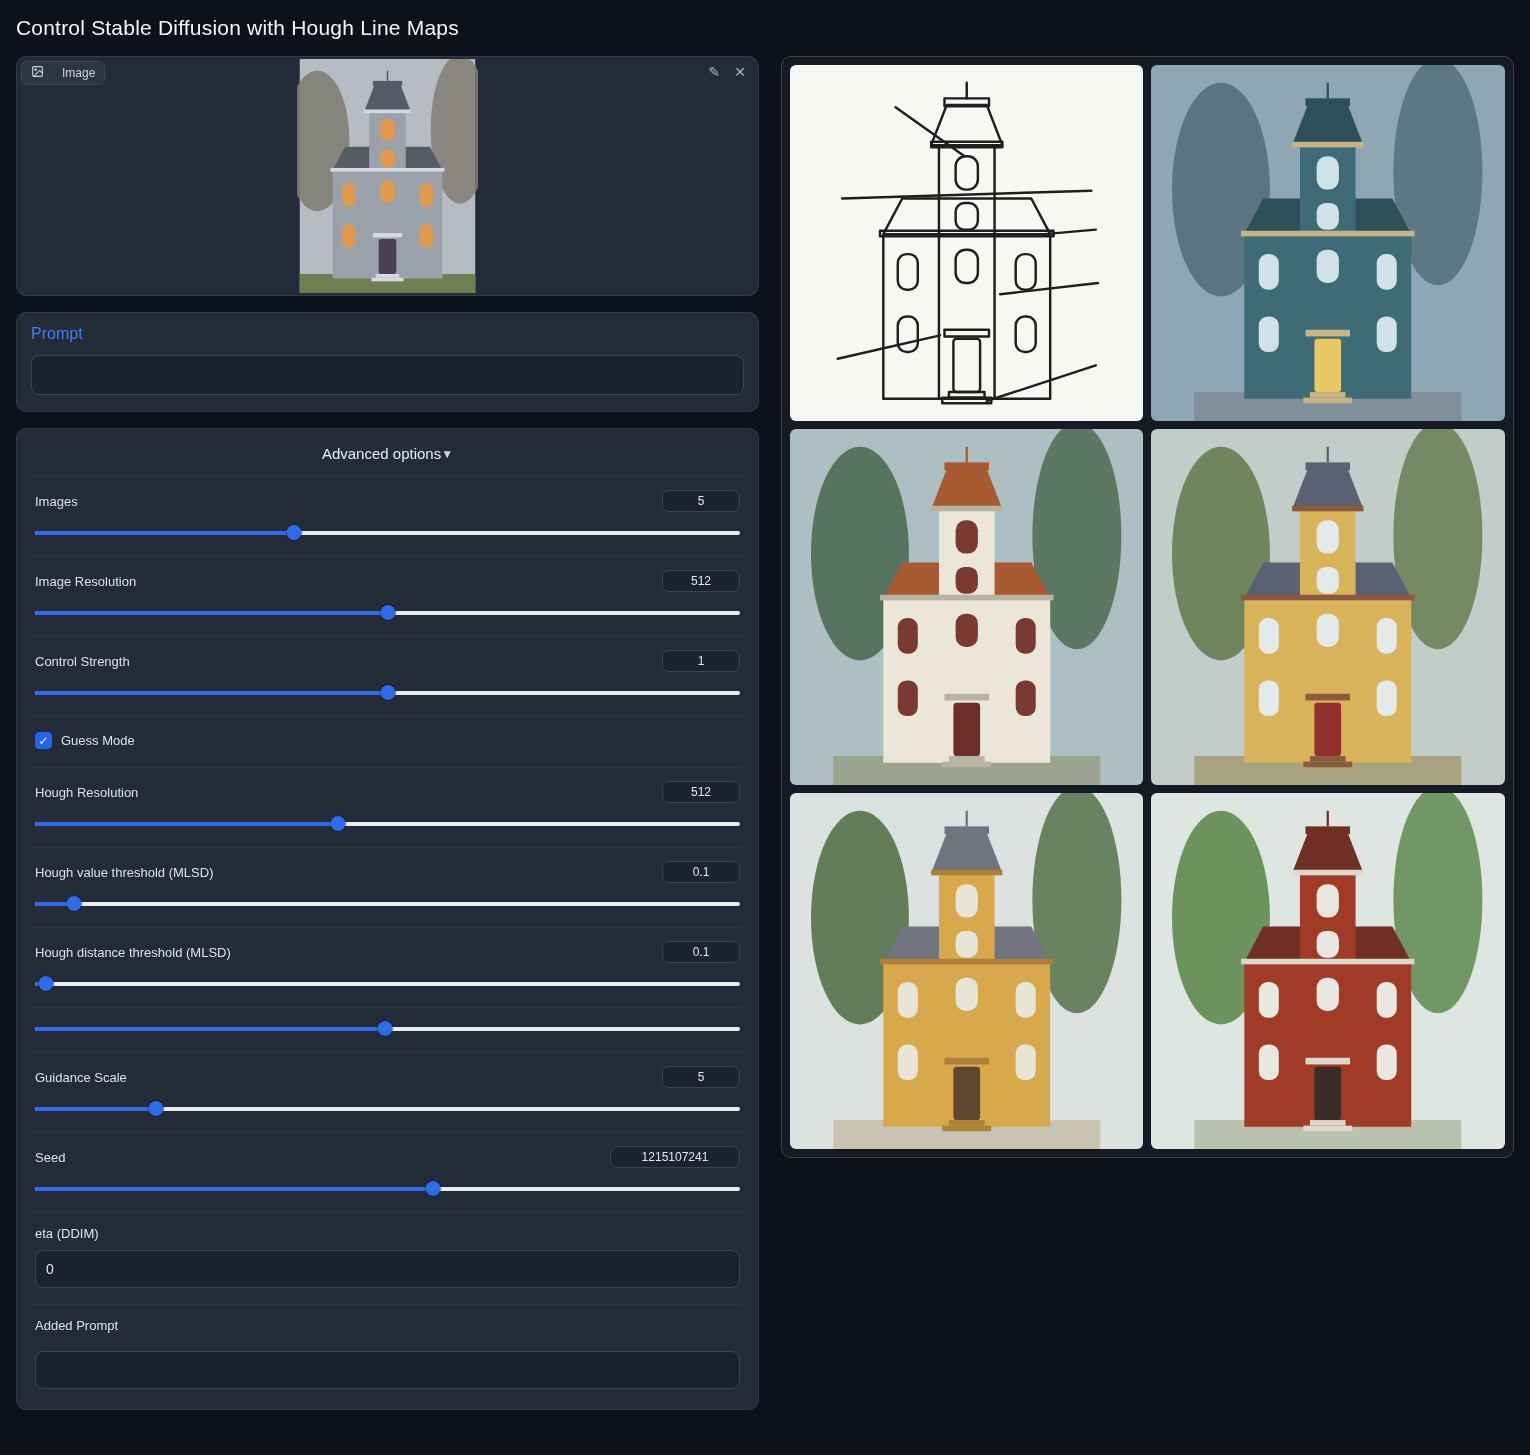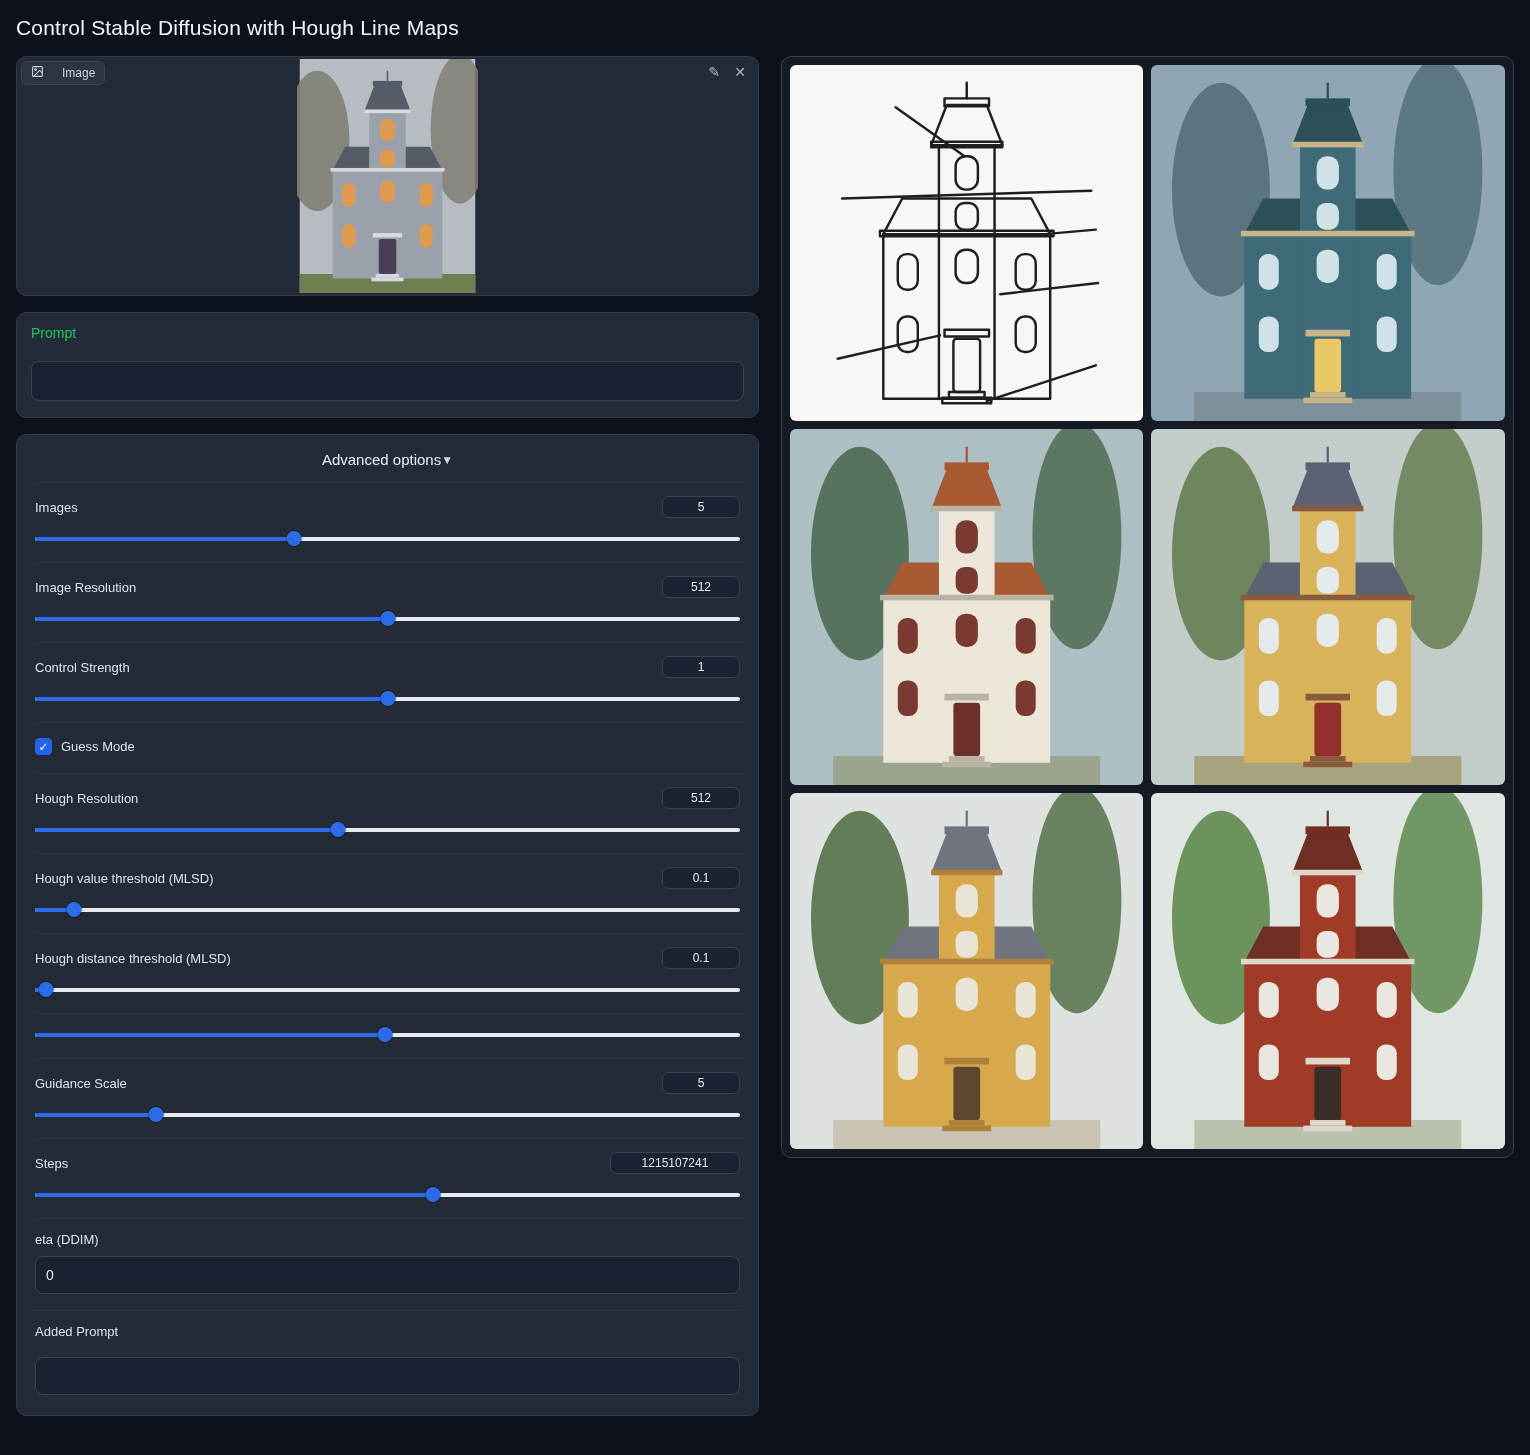--- a/index.html
+++ b/index.html
@@ -10,21 +10,21 @@
   .layout{display:flex;gap:22px;align-items:flex-start}
   .left-col{width:744px;display:flex;flex-direction:column;gap:16px}
   .block{background:#232a38;border:1px solid #333b4b;border-radius:10px;position:relative}
   .image-block{height:240px}
   .corner-label{position:absolute;top:4px;left:4px;display:flex;align-items:center;gap:18px;background:#2d3444;border:1px solid #3c4557;border-radius:6px;padding:3px 9px;font-size:12px;color:#cdd3dd;z-index:2}
   .panel-actions{position:absolute;top:8px;right:12px;display:flex;gap:14px;color:#aeb6c2;z-index:2;font-size:14px}
   .panel-actions .act{cursor:pointer;line-height:1}
   .preview{position:absolute;inset:2px;display:flex;align-items:center;justify-content:center}
   .preview-img{width:181px;height:234px}
   .prompt-block{padding:12px 14px 16px}
-  .field-label{display:block;font-size:14px;color:#22c55e;margin-bottom:20px}
+  .field-label{display:block;font-size:16px;color:#3b82f6;margin-bottom:12px}
   .textbox{width:100%;height:40px;background:#1a2130;border:1px solid #3a4354;border-radius:8px;color:#e5e7eb;font-size:14px;padding:0 10px;font-family:inherit;outline:none}
   .run{width:100%;height:38px;background:#3d4b61;border:1px solid #4a5a72;border-radius:8px;color:#eef1f5;font-size:15px;font-weight:700;cursor:pointer;font-family:inherit}
   .advanced{padding:14px 16px 4px}
   .adv-header{display:flex;justify-content:center;align-items:center;font-size:15px;color:#e8ebf0;padding:2px 2px 14px;cursor:pointer}
   .arrow{color:#cfd5de;font-size:12px}
   .ctrl-group{padding:13px 2px 16px;border-top:1px solid #2c3445}
   .ctrl-head{display:flex;justify-content:space-between;align-items:center;margin-bottom:13px}
   .ctrl-label{font-size:13px;color:#dde2ea}
   .value-box{min-width:78px;padding:3px 10px;text-align:center;background:#1b2231;border:1px solid #3a4354;border-radius:7px;font-size:12px;color:#e5e7eb;cursor:text}
   .value-box.wide{min-width:130px}
@@ -190,21 +190,21 @@
          <span class="value-box">5</span>
        </div>
        <div class="slider">
          <div class="slider-rail"></div>
          <div class="slider-fill" style="width:17.1%"></div>
          <div class="slider-handle" style="left:17.1%"></div>
        </div>
             </div>
             <div class="ctrl-group">
               <div class="ctrl-head">
-         <span class="ctrl-label">Steps</span>
+         <span class="ctrl-label">Seed</span>
          <span class="value-box wide">1215107241</span>
        </div>
        <div class="slider">
          <div class="slider-rail"></div>
          <div class="slider-fill" style="width:56.5%"></div>
          <div class="slider-handle" style="left:56.5%"></div>
        </div>
             </div>
             <div class="ctrl-group tb-group"><div class="ctrl-head" style="margin-bottom:9px">
          <span class="ctrl-label">eta (DDIM)</span>

